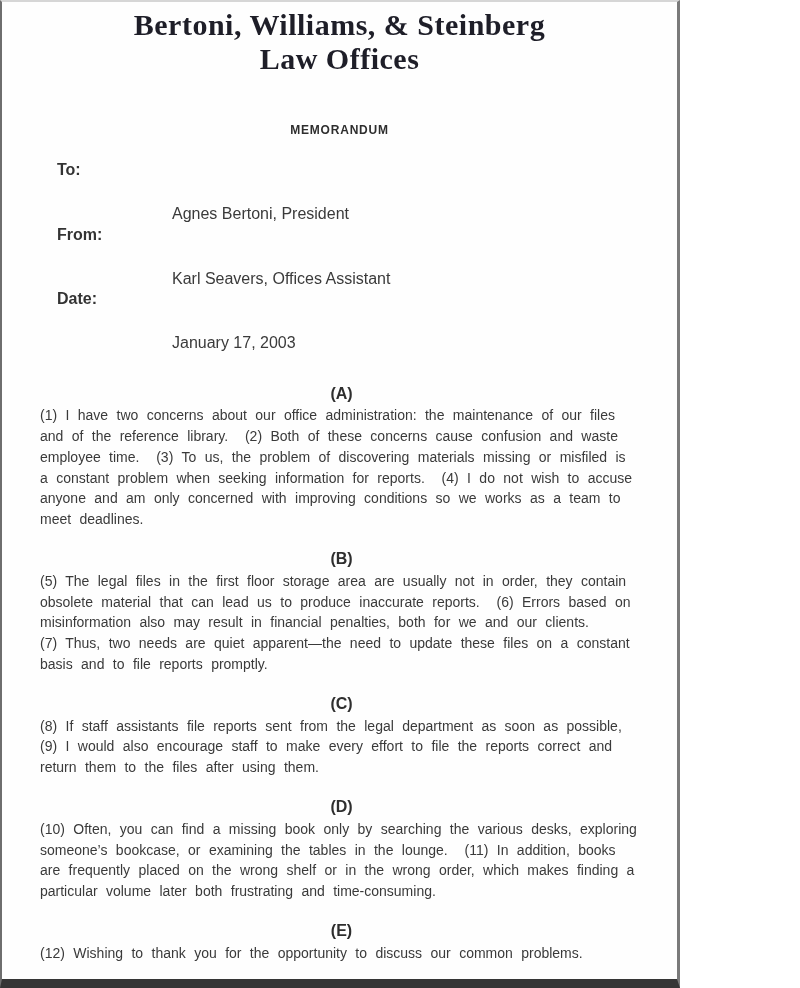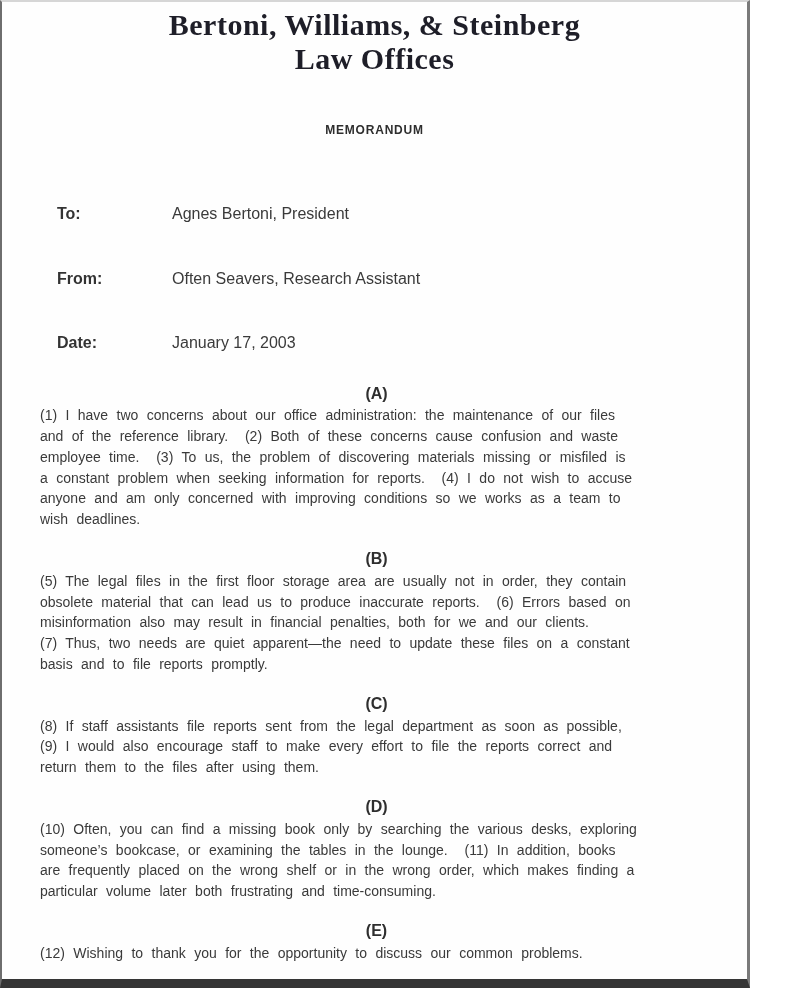--- a/index.html
+++ b/index.html
@@ -3,21 +3,21 @@
 <meta charset="utf-8">
 <style>
   html, body {
     margin: 0;
     padding: 0;
     background: #ffffff;
   }
   .page {
     position: relative;
     box-sizing: border-box;
-    width: 750px;
+    width: 680px;
     height: 988px;
     background: #fefefe;
     overflow: hidden;
     border-top: 2px solid #d6d6d6;
     border-left: 2px solid #6e6e6e;
     border-right: 3px solid #7a7a7a;
     border-bottom: 9px solid #353535;
     font-family: "Liberation Sans", sans-serif;
     color: #3a3a3a;
   }
@@ -39,21 +39,20 @@
     letter-spacing: 0.8px;
     color: #2e2e2e;
   }
   .fields {
     margin: 23px 0 0 55px;
     font-size: 16px;
     line-height: 20.5px;
   }
   .field-row {
     display: flex;
-    align-items: flex-end;
   }
   .field-label {
     width: 115px;
     font-weight: bold;
     color: #333333;
   }
   .field-value {
     color: #3a3a3a;
     margin-top: 44px;
   }
@@ -90,36 +89,36 @@
 
   <div class="memo-title">MEMORANDUM</div>
 
   <div class="fields">
     <div class="field-row">
       <div class="field-label">To:</div>
       <div class="field-value">Agnes Bertoni, President</div>
     </div>
     <div class="field-row">
       <div class="field-label">From:</div>
-      <div class="field-value">Often Seavers, Research Assistant</div>
+      <div class="field-value">Karl Seavers, Offices Assistant</div>
     </div>
     <div class="field-row">
       <div class="field-label">Date:</div>
       <div class="field-value">January 17, 2003</div>
     </div>
   </div>
 
   <div class="section section-a">
     <div class="section-heading">(A)</div>
     <div class="para-line">(1) I have two concerns about our office administration: the maintenance of our files</div>
     <div class="para-line">and of the reference library.  (2) Both of these concerns cause confusion and waste</div>
     <div class="para-line">employee time.  (3) To us, the problem of discovering materials missing or misfiled is</div>
     <div class="para-line">a constant problem when seeking information for reports.  (4) I do not wish to accuse</div>
     <div class="para-line">anyone and am only concerned with improving conditions so we works as a team to</div>
-    <div class="para-line">wish deadlines.</div>
+    <div class="para-line">meet deadlines.</div>
   </div>
 
   <div class="section">
     <div class="section-heading">(B)</div>
     <div class="para-line">(5) The legal files in the first floor storage area are usually not in order, they contain</div>
     <div class="para-line">obsolete material that can lead us to produce inaccurate reports.  (6) Errors based on</div>
     <div class="para-line">misinformation also may result in financial penalties, both for we and our clients.</div>
     <div class="para-line">(7) Thus, two needs are quiet apparent—the need to update these files on a constant</div>
     <div class="para-line">basis and to file reports promptly.</div>
   </div>

